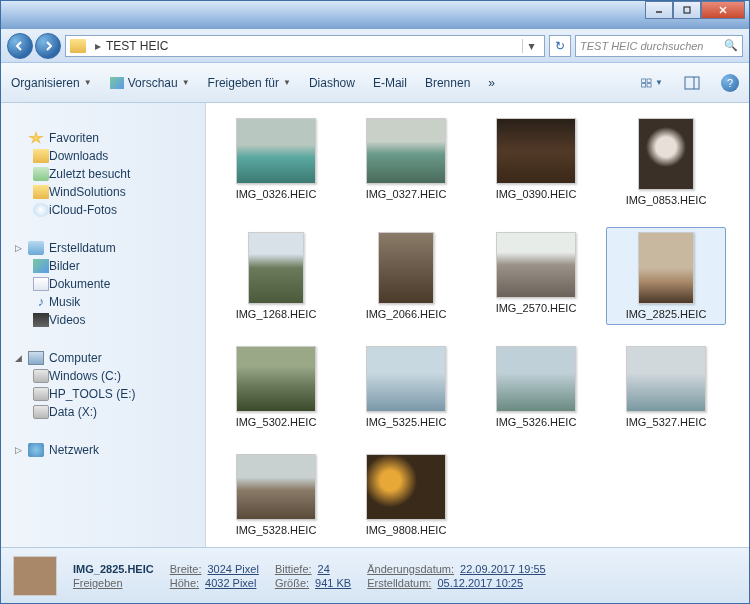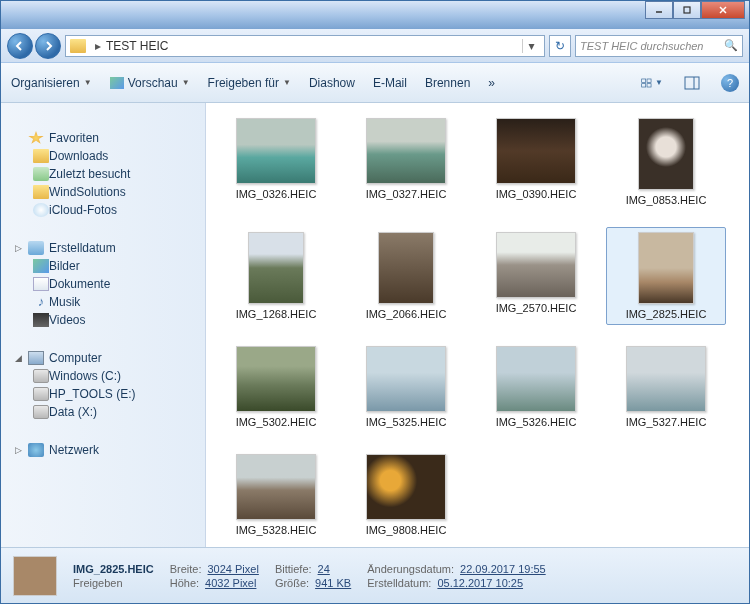--- a/index.html
+++ b/index.html
@@ -58,21 +58,21 @@
 .thumb { display:flex; flex-direction:column; align-items:center; padding:4px; border:1px solid transparent; border-radius:2px; }
 .thumb.selected { background:#e3f0fb; border:1px solid #7da2ce; }
 .thumb-img { width:80px; height:66px; border:1px solid #ccc; background:#888; box-shadow:1px 1px 2px rgba(0,0,0,.2); }
 .thumb-img.portrait { width:56px; height:72px; }
 .thumb-label { font-size:11px; color:#222; margin-top:4px; text-align:center; }
 
 .statusbar { height:56px; background:linear-gradient(to bottom,#eaf2fb,#d6e5f4); border-top:1px solid #b8cce0; display:flex; align-items:center; padding:4px 12px; gap:16px; font-size:11px; color:#333; }
 .sb-thumb { width:44px; height:40px; background:#a88868; border:1px solid #ccc; }
 .sb-col { display:flex; flex-direction:column; gap:2px; }
 .sb-row { display:flex; gap:6px; }
-.sb-label { color:#666; }
+.sb-label { color:#666;text-decoration:underline; }
 .sb-val { color:#2a4a7a;text-decoration:underline; }
 </style>
 </head>
 <body>
 
 <div class="window">
 
   <div class="titlebar">
     <div class="win-btns">
       <div class="win-btn">

